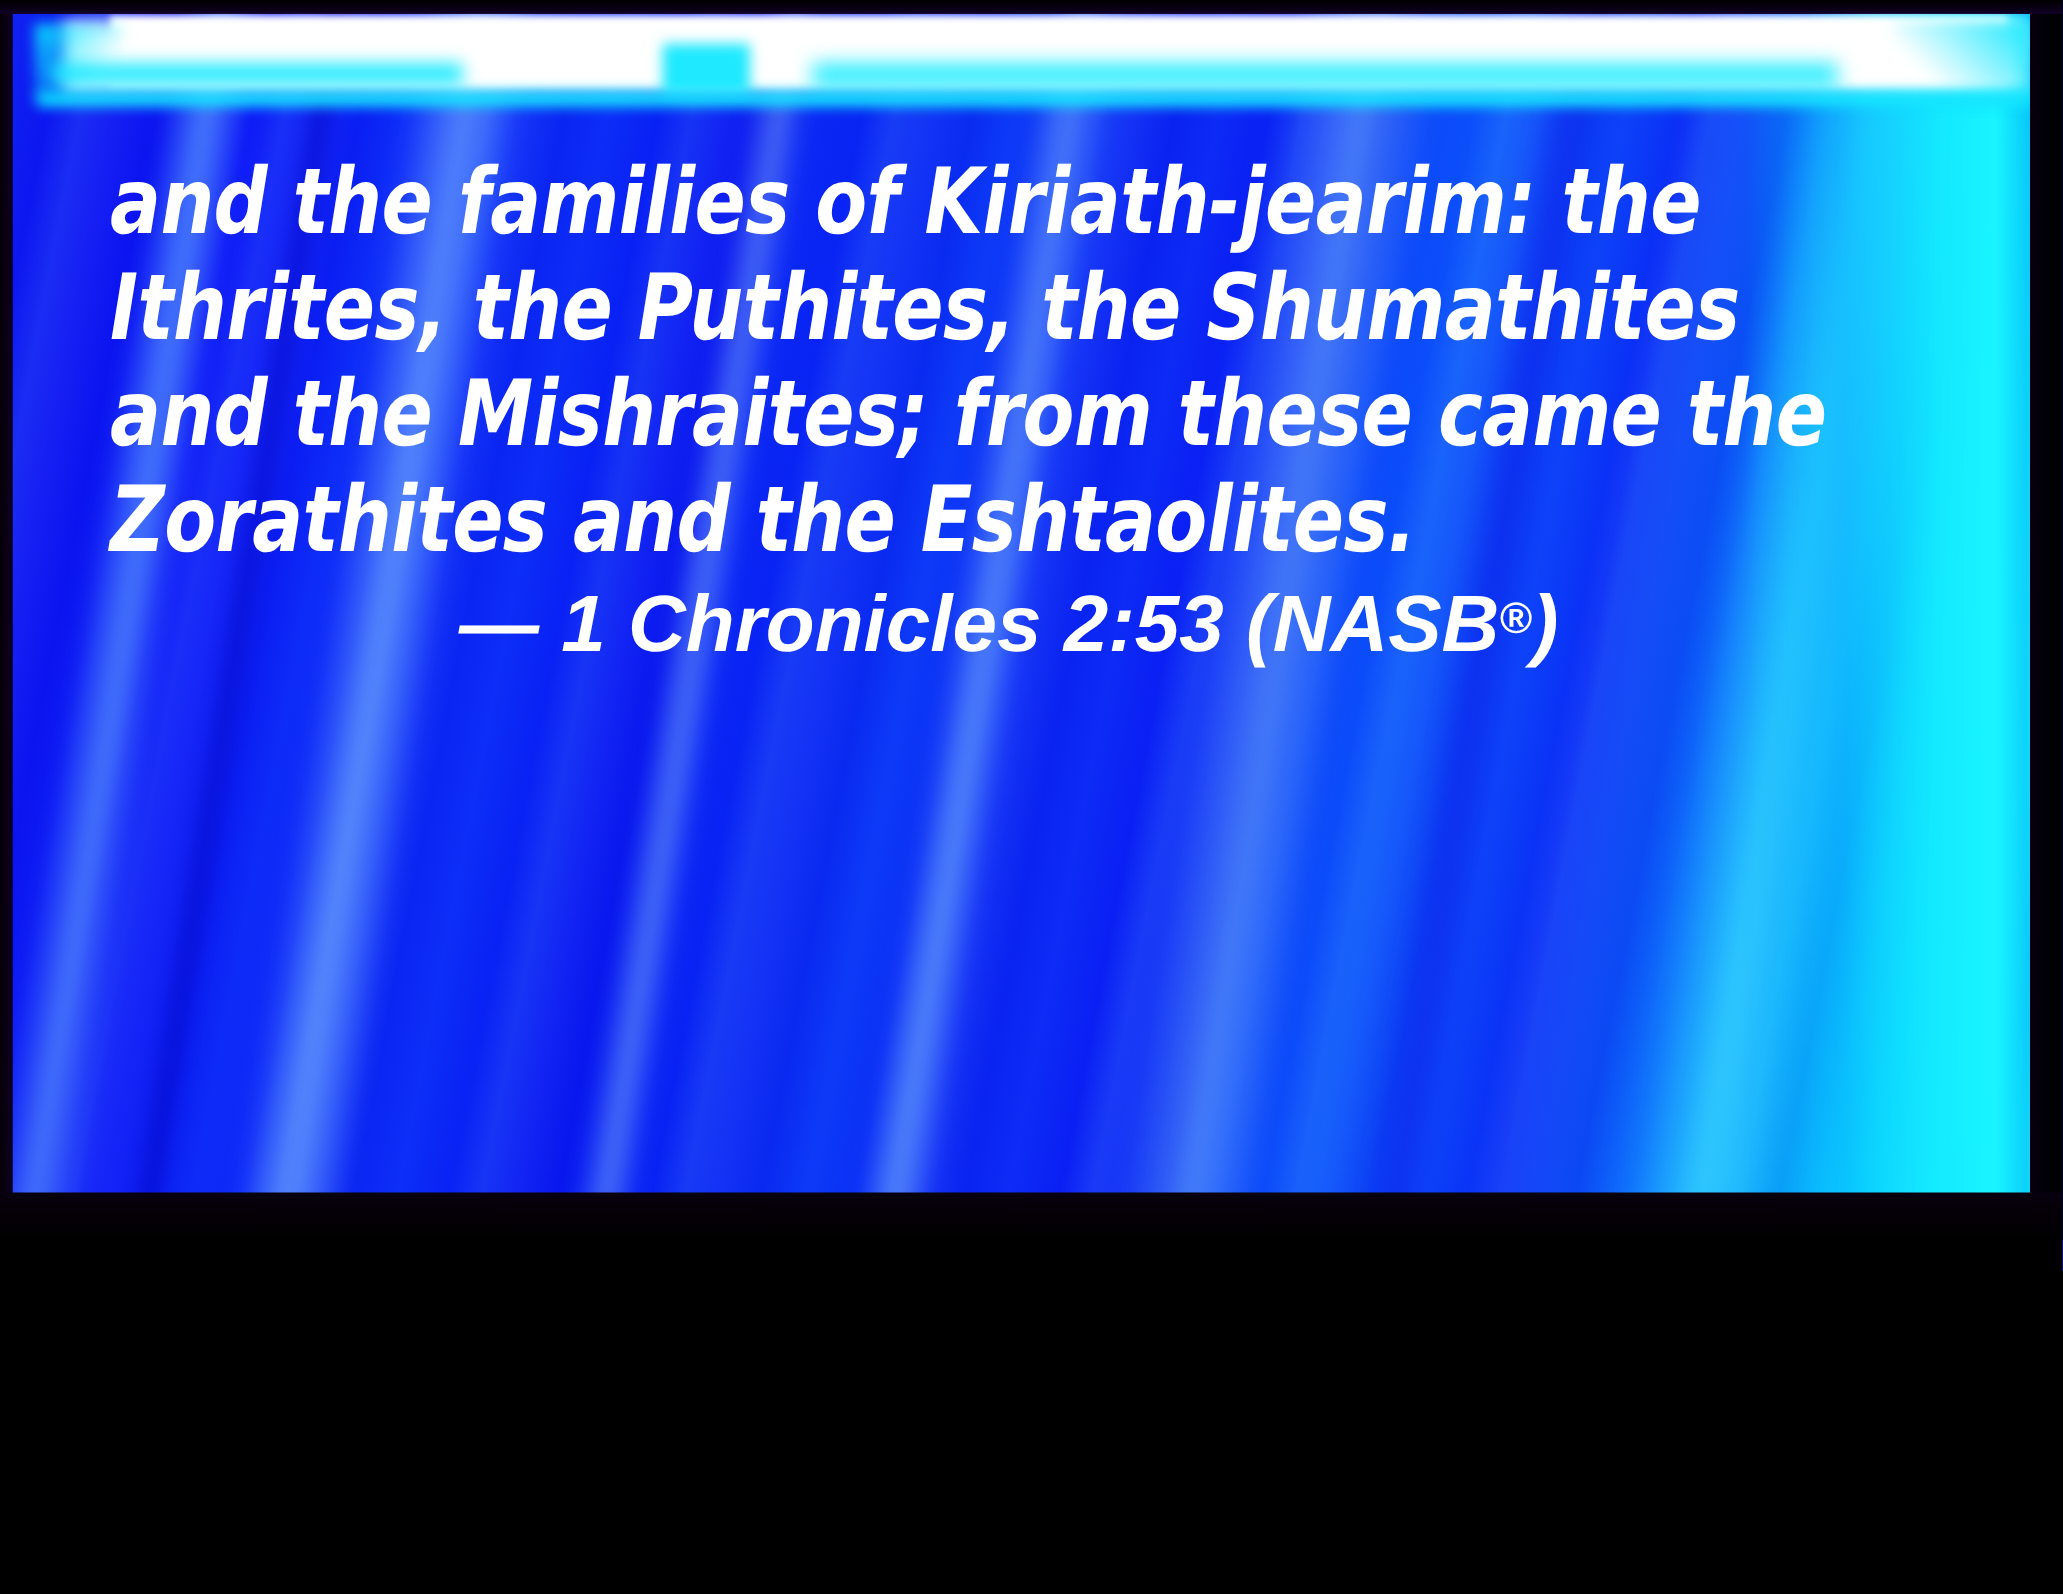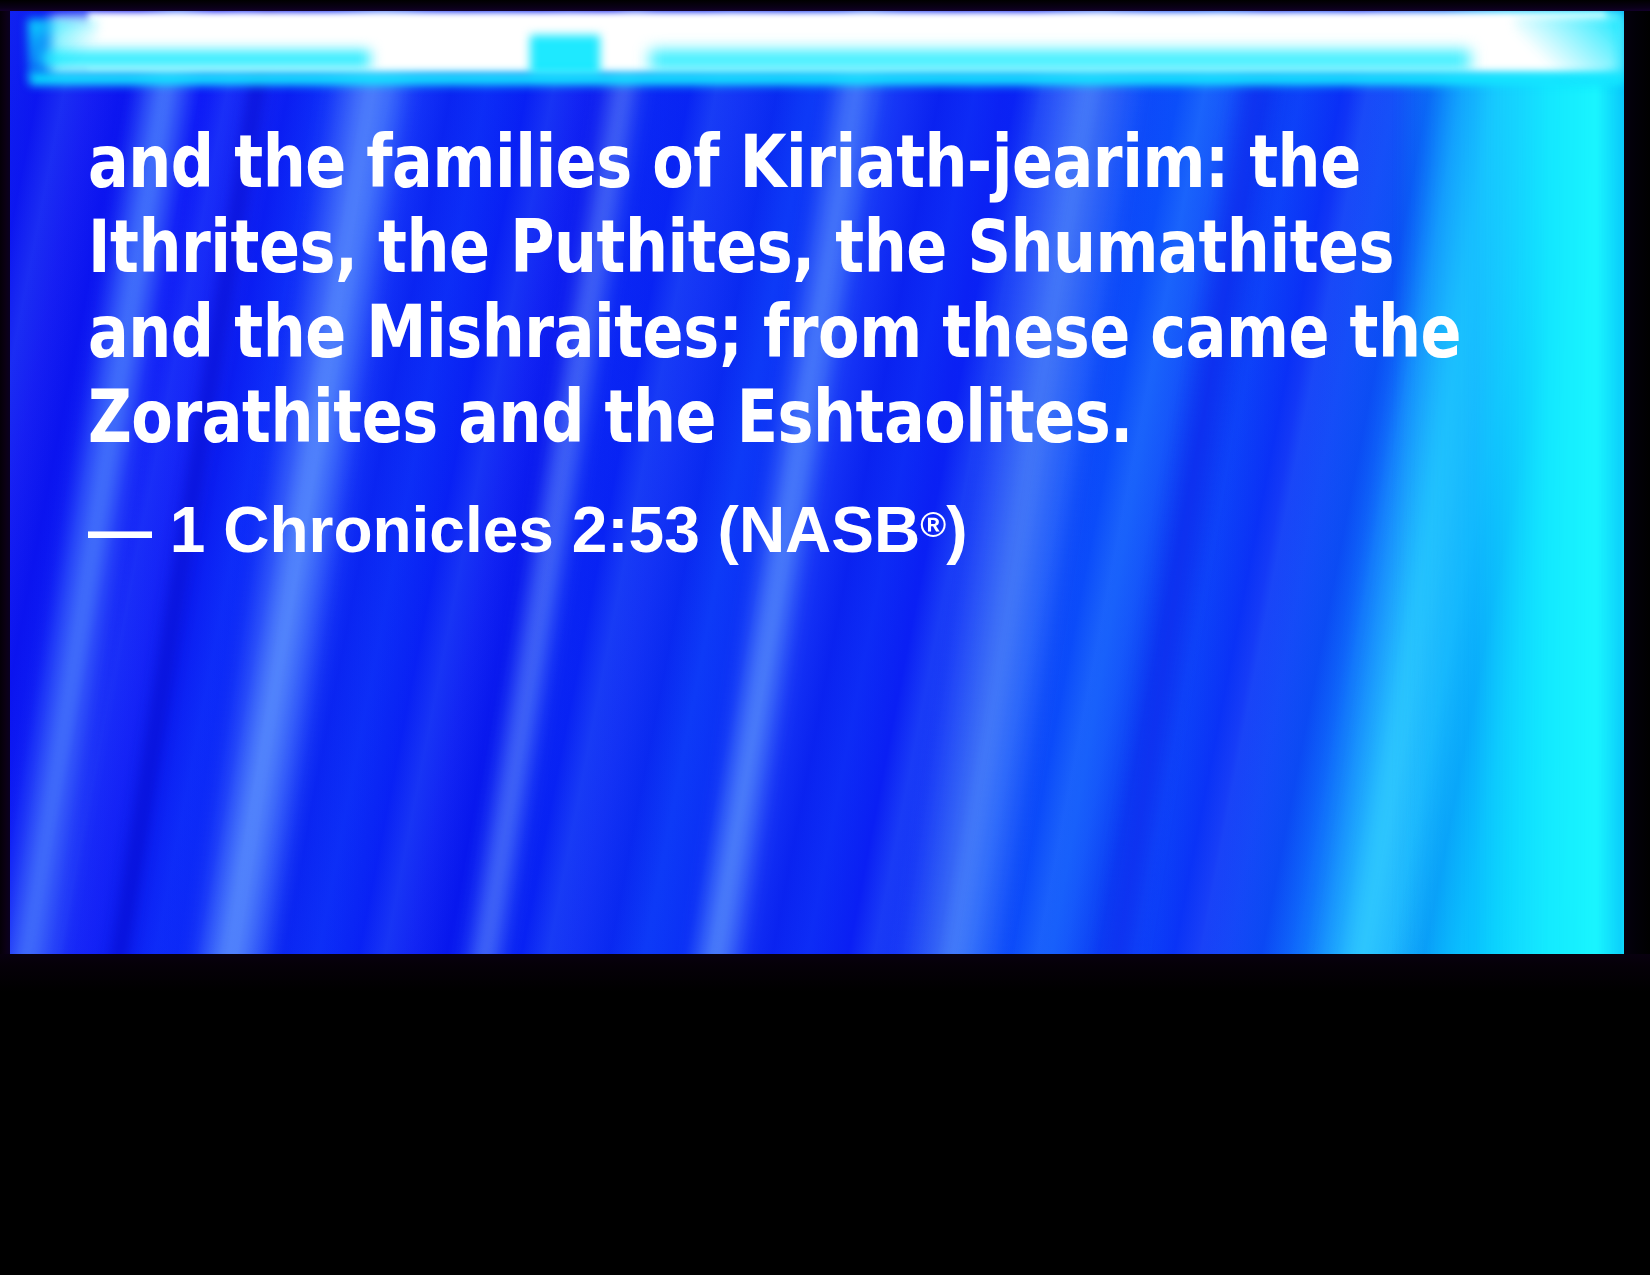--- a/index.html
+++ b/index.html
@@ -8,20 +8,21 @@
     padding: 0;
     background: #000000;
   }
 
   .slide {
     position: relative;
     width: 1650px;
     height: 992px;
     background: #000000;
     overflow: hidden;
+    font-style: italic;
   }
 
   
   .frame-left {
     position: absolute;
     left: 0; top: 0;
     width: 10px; height: 1275px;
     background: linear-gradient(90deg, #050008 0%, #0b0014 55%, #0a0022 100%);
     z-index: 40;
   }
@@ -217,23 +218,23 @@
     line-height: 85px;
     color: #ffffff;
     letter-spacing: -0.5px;
     white-space: nowrap;
     transform: scaleX(0.92);
     transform-origin: left center;
   }
   .attribution {
     position: absolute;
     left: 78px;
-    top: 477px;
+    top: 447px;
     width: 1470px;
-    text-align: left;
+    text-align: center;
     padding-right: 32px;
     box-sizing: border-box;
     z-index: 20;
   }
   .attribution-text {
     font-family: "Liberation Sans", sans-serif;
     font-weight: bold;
     font-size: 64px;
     line-height: 74px;
     color: #ffffff;

